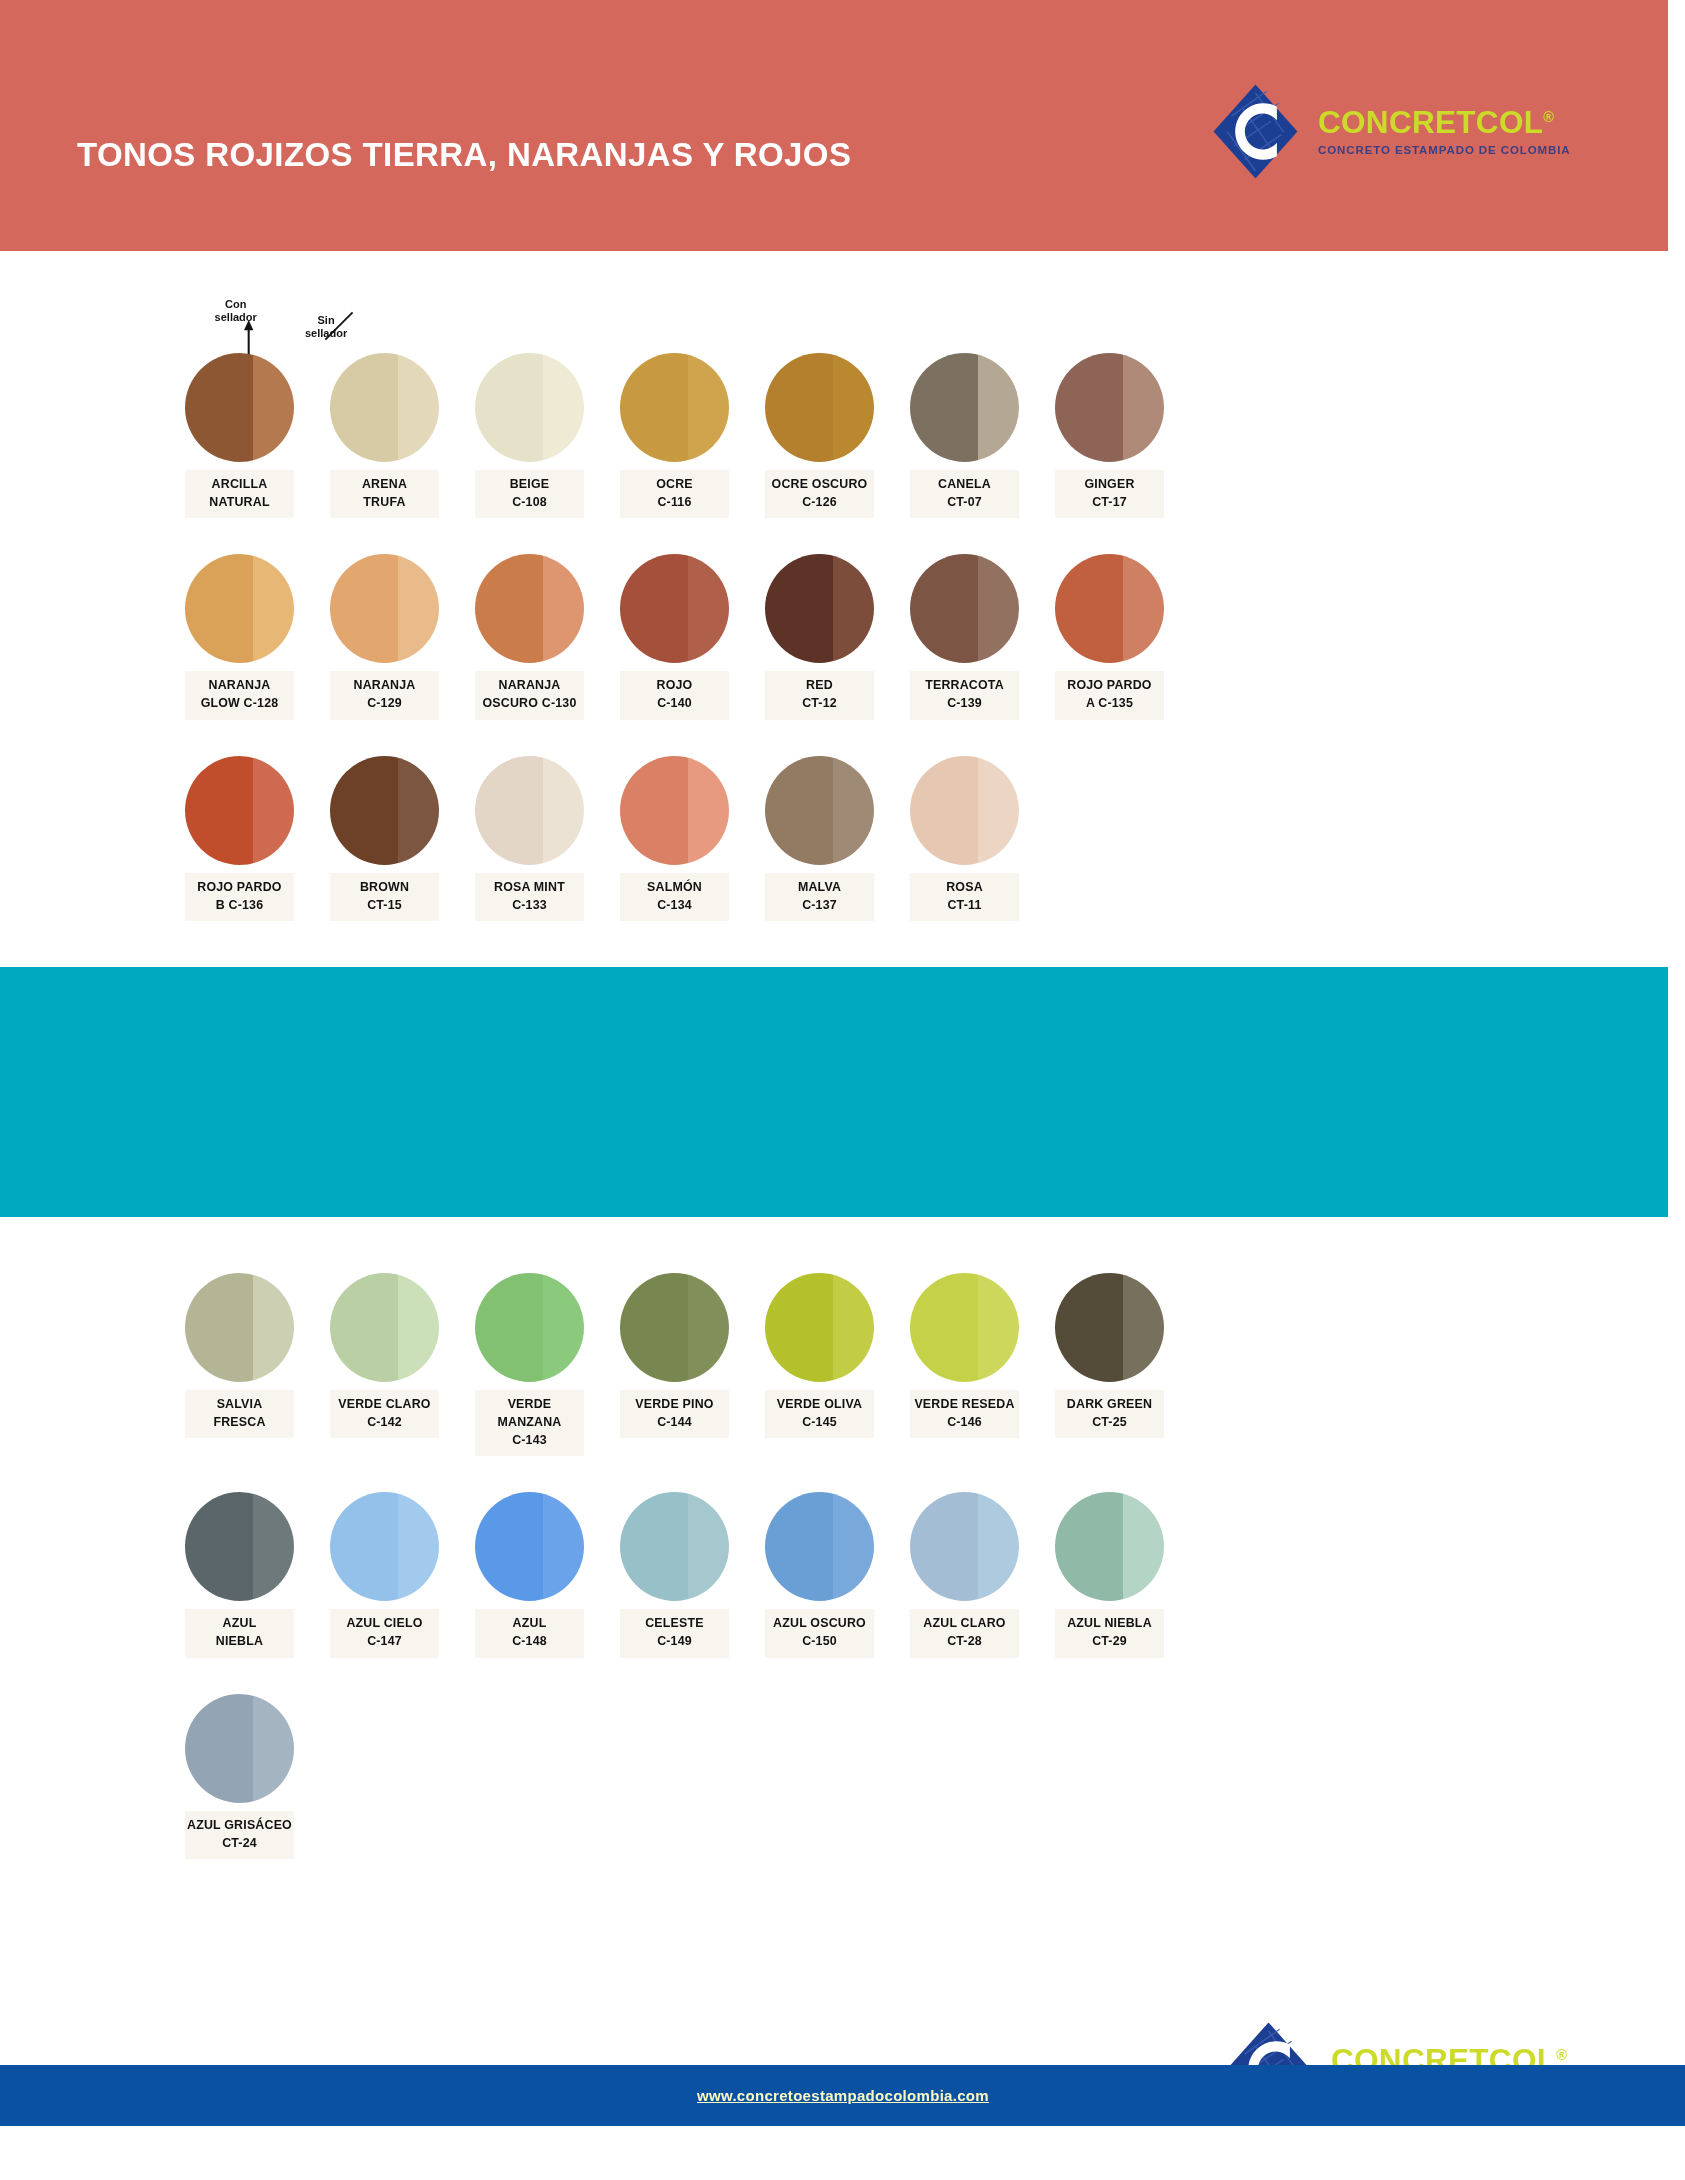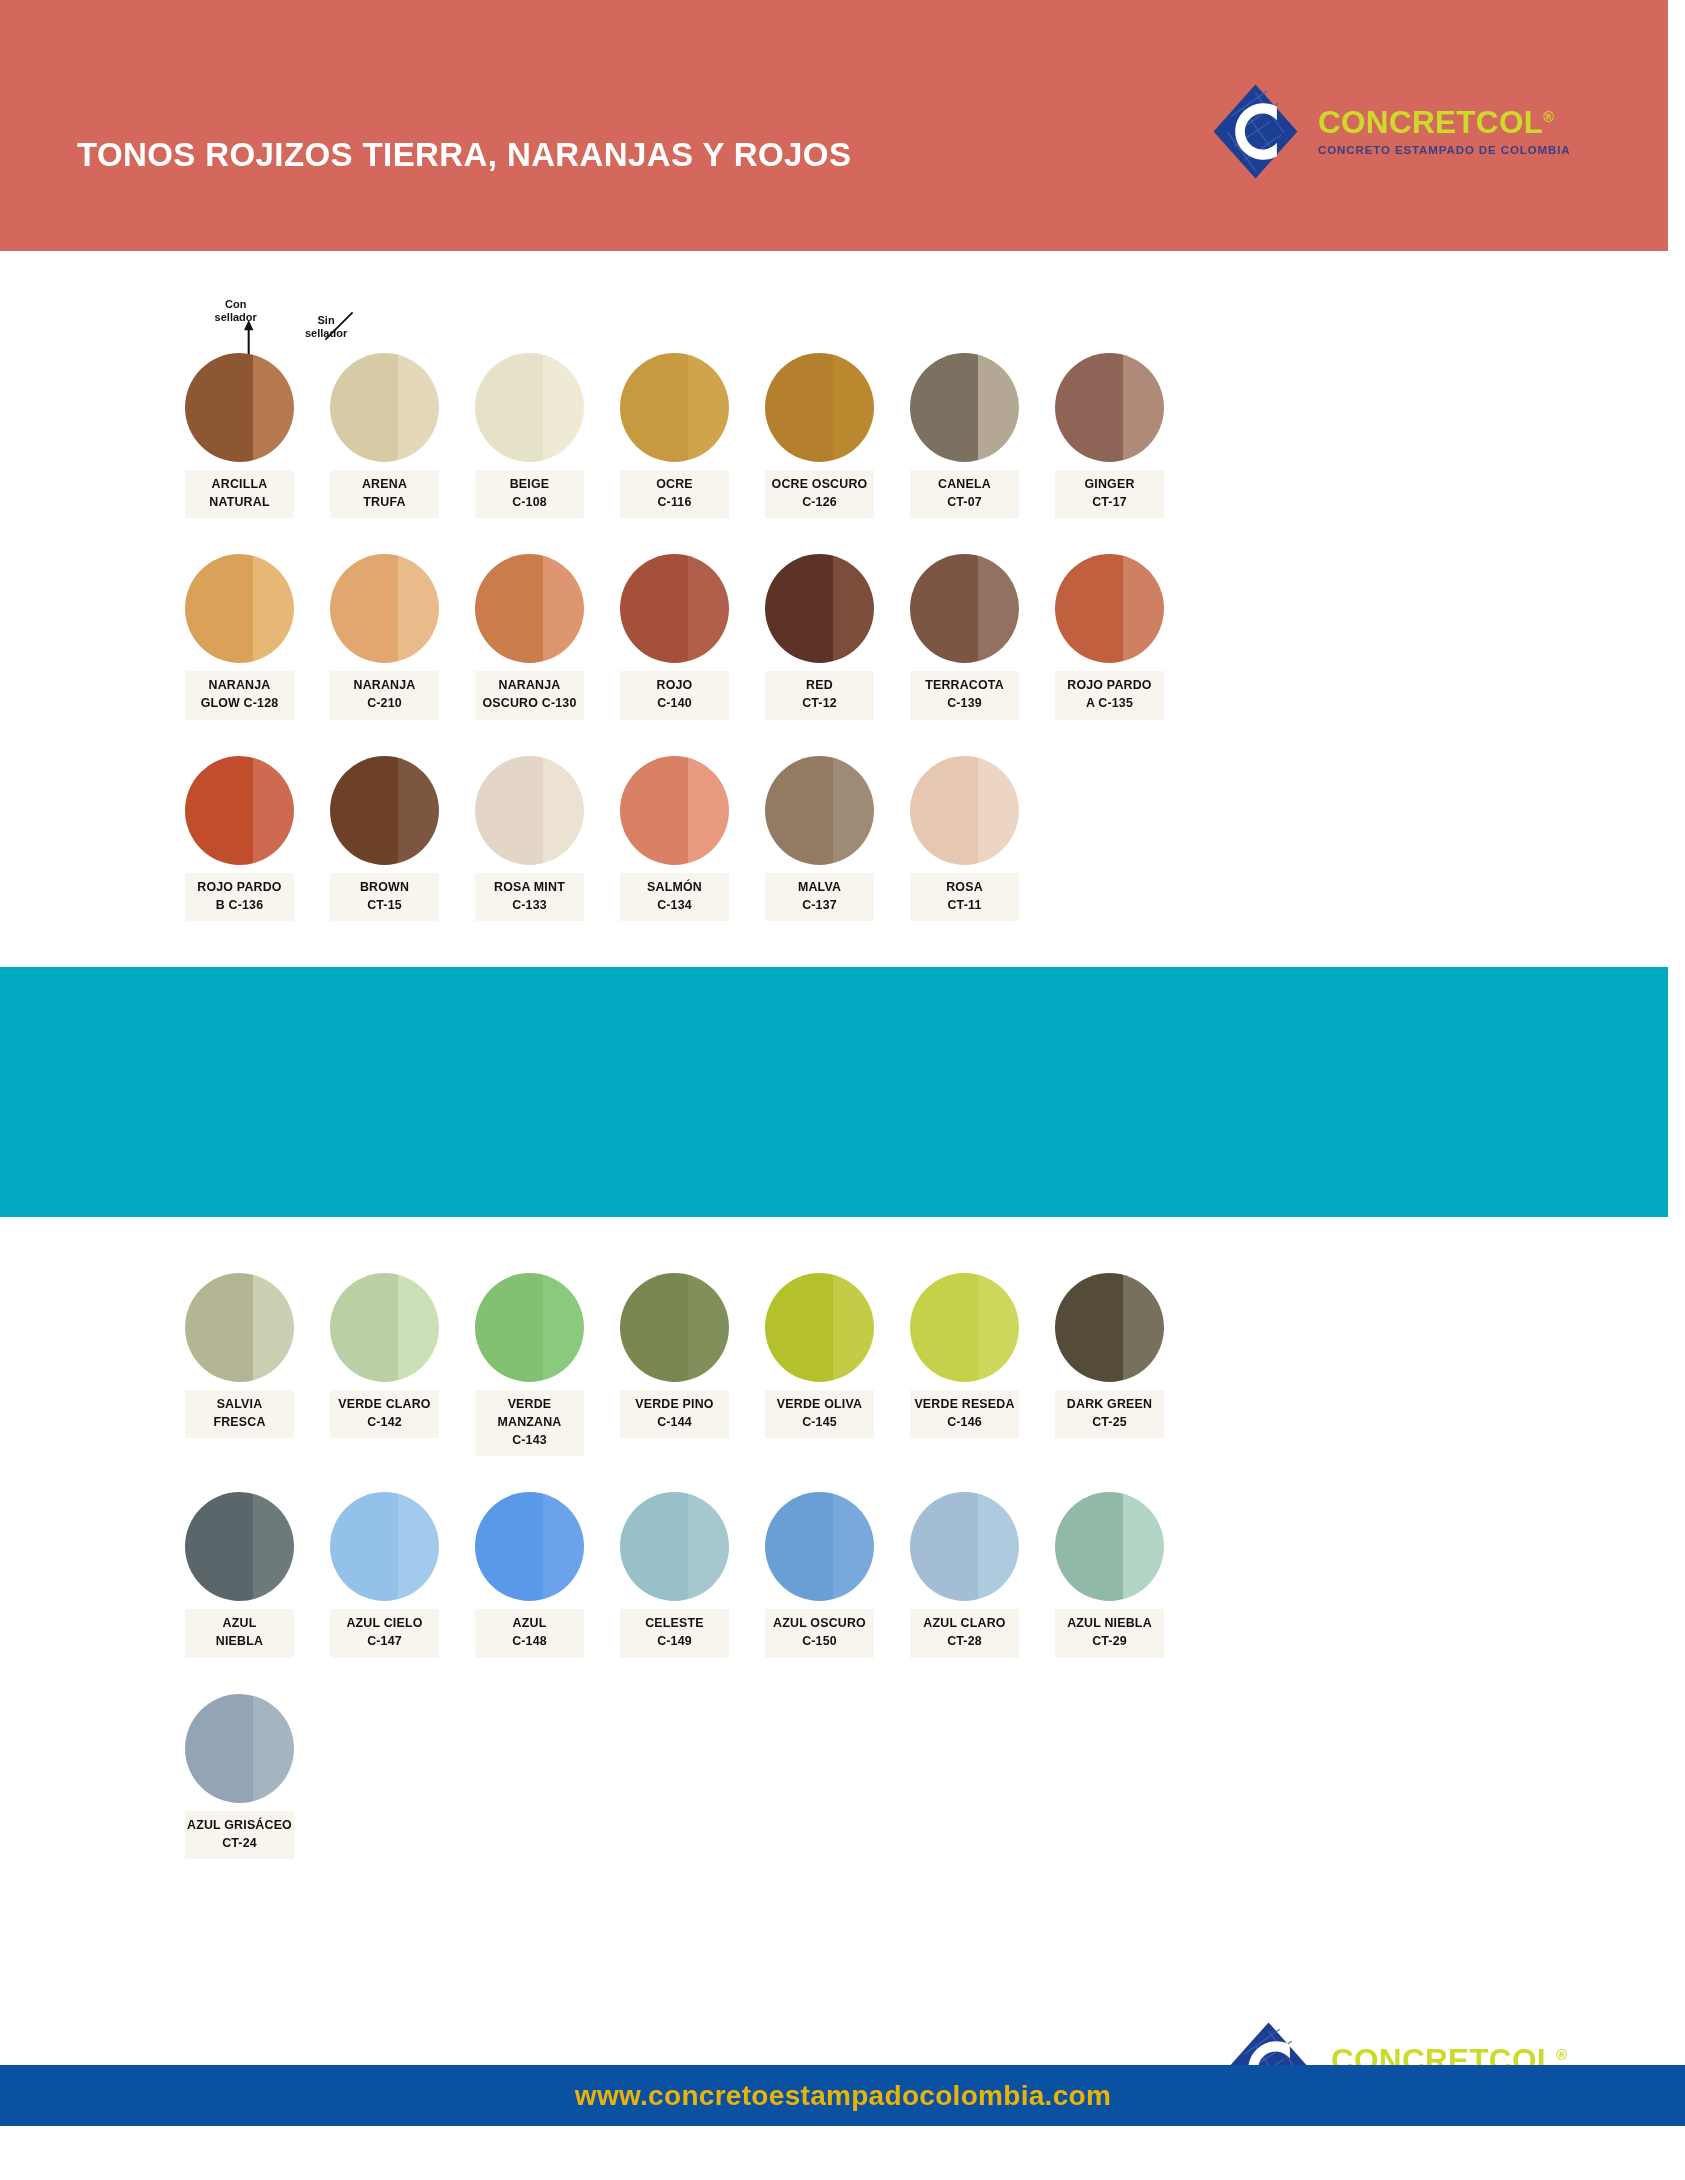--- a/index.html
+++ b/index.html
@@ -156,24 +156,25 @@
     left: 0;
     top: 2065px;
     width: 1686px;
     height: 61px;
     background: #0a52a1;
     display: flex;
     align-items: center;
     justify-content: center;
   }
   .footer-url {
-    color: #eab308;
-    font-size: 28px;
+    color: #fef9c3;
+    font-size: 15px;
     font-weight: bold;
     letter-spacing: 0.3px;
+    text-decoration: underline;
   }
 </style>
 </head>
 <body>
 
 <div class="page">
 
   <div class="band band-red">
     <div class="band-title">TONOS ROJIZOS TIERRA, NARANJAS Y ROJOS</div>
 
@@ -275,21 +276,21 @@
           <div class="half-left" style="background: rgb(217, 162, 88);"></div>
           <div class="half-right" style="background: rgb(231, 184, 117);"></div>
         </div>
         <div class="swatch-label"><span class="l1">NARANJA</span><span class="l2">GLOW C-128</span></div>
       </div>
       <div class="swatch">
         <div class="swatch-circle">
           <div class="half-left" style="background: rgb(226, 167, 111);"></div>
           <div class="half-right" style="background: rgb(233, 187, 139);"></div>
         </div>
-        <div class="swatch-label"><span class="l1">NARANJA</span><span class="l2">C-210</span></div>
+        <div class="swatch-label"><span class="l1">NARANJA</span><span class="l2">C-129</span></div>
       </div>
       <div class="swatch">
         <div class="swatch-circle">
           <div class="half-left" style="background: rgb(203, 124, 75);"></div>
           <div class="half-right" style="background: rgb(221, 150, 112);"></div>
         </div>
         <div class="swatch-label"><span class="l1">NARANJA</span><span class="l2">OSCURO C-130</span></div>
       </div>
       <div class="swatch">
         <div class="swatch-circle">

